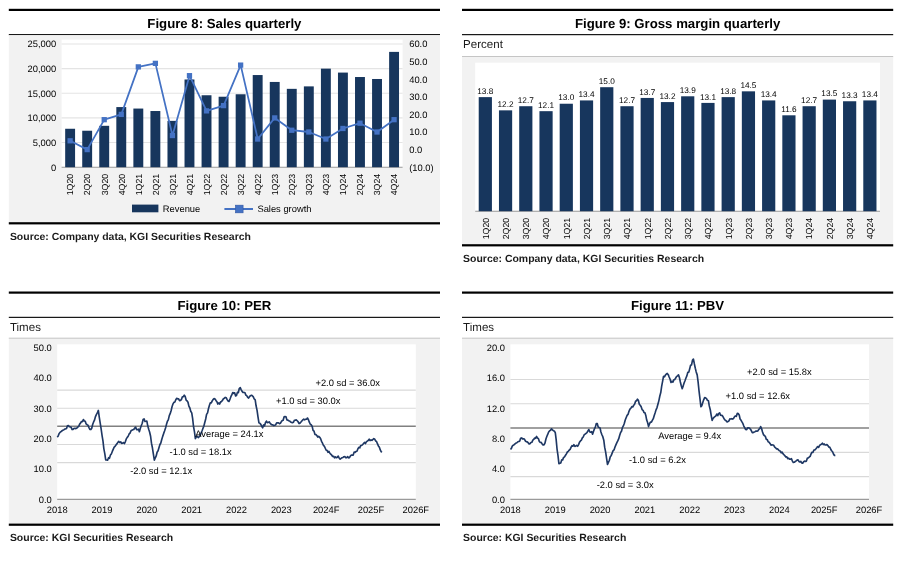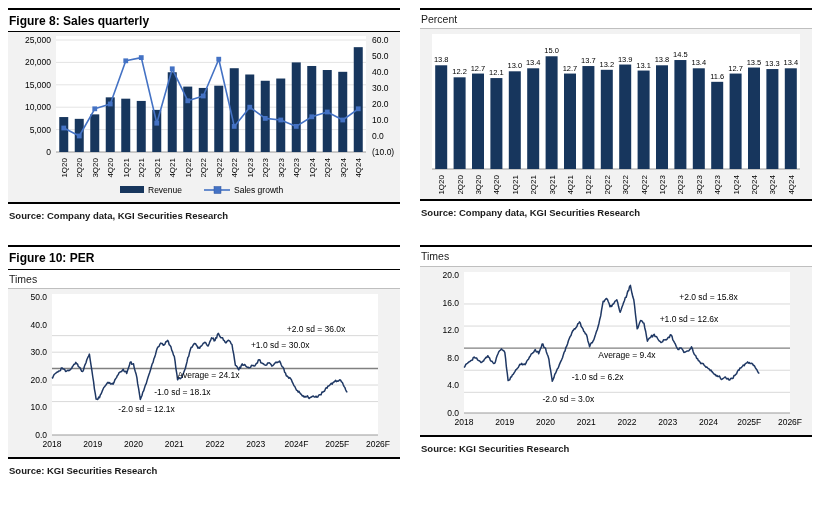--- a/index.html
+++ b/index.html
@@ -2,21 +2,21 @@
 <html><head>
 <meta charset="utf-8">
 <style>
   * { box-sizing: border-box; }
   html,body { margin:0; padding:0; background:#ffffff; width:824px; height:518px;
     font-family:"Liberation Sans", sans-serif; color:#000; }
   .grid { display:grid; grid-template-columns:392px 392px; column-gap:20px; row-gap:24px;
     padding:8px 12px 0 8px; }
   .panel { width:392px; border-top:2px solid #000; }
   .panel-title { font-size:12px; font-weight:bold; padding:4px 1px 3px 1px;
-    border-bottom:1px solid #000; line-height:1.2; }
+    border-bottom:1px solid #000; line-height:1.2;text-align:center; }
   .panel-subtitle { font-size:10.5px; padding:3px 1px 2px 1px; border-bottom:1px solid #bfbfbf;
     color:#1a1a1a; line-height:1.25; }
   .chart { background:#f2f2f2; border-bottom:2px solid #000; }
   .chart svg { display:block; }
   .panel-source { font-size:9.5px; color:#1a1a1a; padding:6px 1px 0 1px;font-weight:bold; }
   svg text { font-family:"Liberation Sans", sans-serif; fill:#000; }
 </style>
 </head>
 <body>
 
@@ -112,20 +112,21 @@
           <text x="140" y="161" font-size="8.5">Revenue</text>
           <line x1="196" y1="158" x2="222" y2="158" stroke="#4472c4" stroke-width="1.6"></line>
           <rect x="206" y="154.5" width="7" height="7" fill="#4472c4" stroke="#2f54a0" stroke-width="0.5"></rect>
           <text x="226" y="161" font-size="8.5">Sales growth</text>
         </svg>
     </div>
     <div class="panel-source">Source: Company data, KGI Securities Research</div>
   </div>
 
   <div class="panel">
+    <div class="panel-title">Figure 9: Gross margin quarterly</div>
     <div class="panel-subtitle">Percent</div>
     <div class="chart">
       <svg id="chart1" width="392" height="170" viewBox="0 0 392 170">
           <rect x="12" y="5" width="368" height="135" fill="#fff"></rect>
           <line x1="12" y1="140" x2="380" y2="140" stroke="#9a9a9a" stroke-width="1"></line>
           <rect x="15.2" y="36.29090909090908" width="12" height="103.70909090909092" fill="#17365d"></rect>
           <text x="21.2" y="33.29090909090908" font-size="7.5" text-anchor="middle">13.8</text>
           <rect x="33.599999999999994" y="48.31515151515151" width="12" height="91.68484848484849" fill="#17365d"></rect>
           <text x="39.599999999999994" y="45.31515151515151" font-size="7.5" text-anchor="middle">12.2</text>
           <rect x="52" y="44.55757575757576" width="12" height="95.44242424242424" fill="#17365d"></rect>
@@ -221,20 +222,21 @@
           <text x="272.2" y="59.2" font-size="8.5" text-anchor="middle">+1.0 sd = 30.0x</text>
           <text x="200.48" y="89.48400000000001" font-size="8.5" text-anchor="middle">Average = 24.1x</text>
           <text x="174.4" y="106.044" font-size="8.5" text-anchor="middle">-1.0 sd = 18.1x</text>
           <text x="138.54" y="122.604" font-size="8.5" text-anchor="middle">-2.0 sd = 12.1x</text>
         </svg>
     </div>
     <div class="panel-source">Source: KGI Securities Research</div>
   </div>
 
   <div class="panel">
+    <div class="panel-title">Figure 11: PBV</div>
     <div class="panel-subtitle">Times</div>
     <div class="chart">
       <svg id="chart3" width="392" height="168" viewBox="0 0 392 168">
           <rect x="44" y="5" width="326" height="141" fill="#fff"></rect>
           <text x="39" y="149" font-size="8.5" text-anchor="end">0.0</text>
           <text x="39" y="121.4" font-size="8.5" text-anchor="end">4.0</text>
           <text x="39" y="93.8" font-size="8.5" text-anchor="end">8.0</text>
           <text x="39" y="66.2" font-size="8.5" text-anchor="end">12.0</text>
           <text x="39" y="38.6" font-size="8.5" text-anchor="end">16.0</text>
           <text x="39" y="11" font-size="8.5" text-anchor="end">20.0</text>

